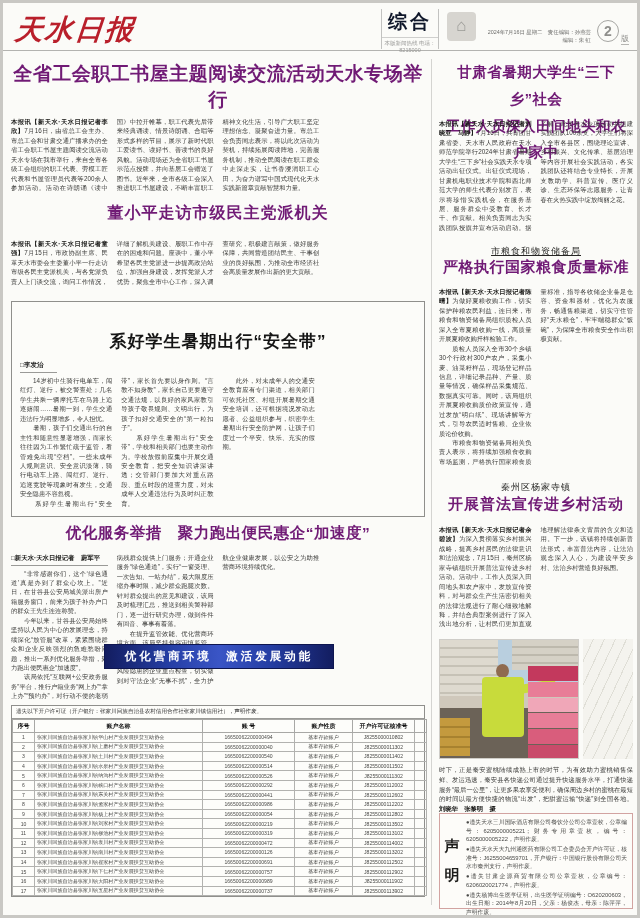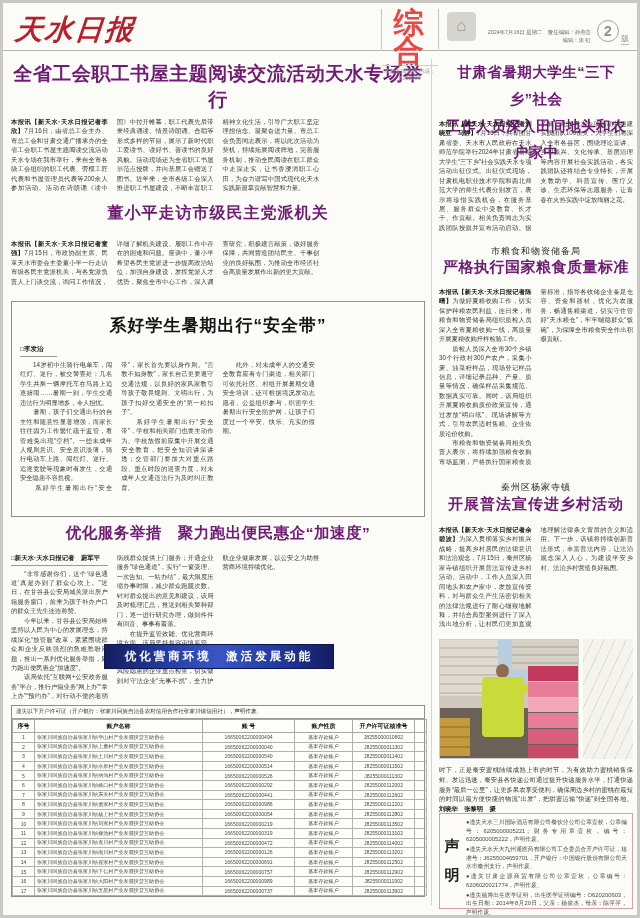--- a/index.html
+++ b/index.html
@@ -3,21 +3,21 @@
 <meta charset="utf-8">
 <style>
   * { margin:0; padding:0; box-sizing:border-box; }
   html,body { width:640px; height:918px; }
   body { background:#c9c8c4; font-family:"Liberation Sans", sans-serif; }
   .paper { position:absolute; left:3px; top:3px; width:634px; height:912px; background:#fbfbf8; overflow:hidden; }
 
   
   .mast-logo { position:absolute; left:12px; top:8px; font-family:"DejaVu Serif", serif; font-style:italic; font-weight:bold; font-size:28px; color:#b91f2b; transform:skew(-5deg); letter-spacing:2px; }
   .section-box { position:absolute; left:378px; top:6px; width:58px; height:40px; text-align:center; border-left:1px solid #c2c2c0; border-right:1px solid #c2c2c0; background:#fbfbf8; z-index:2; }
-  .section-name { font-size:30px; color:#ef4444; font-weight:bold; letter-spacing:3px; line-height:28px; }
+  .section-name { font-size:19px; color:#0f172a; font-weight:bold; letter-spacing:3px; line-height:28px;font-family:Liberation Mono, monospace; }
   .section-sub { font-size:5.5px; color:#9a9a98; border-top:1px solid #cfcfcd; padding-top:2px; }
   .mast-sq { position:absolute; left:444px; top:9px; width:29px; height:29px; background:#d7d5d0; border-radius:4px; color:#9a9a96; font-size:17px; text-align:center; line-height:28px; }
   .mast-meta { position:absolute; left:480px; top:26px; width:108px; font-size:5.4px; color:#6d6d6b; line-height:1.4; text-align:right; }
   .page-circ { position:absolute; left:594px; top:17px; width:22px; height:22px; border:1.5px solid #a6a6a3; border-radius:50%; color:#8f8f8c; font-size:14px; font-weight:bold; text-align:center; line-height:20px; }
   .page-ban { position:absolute; left:618px; top:30px; font-size:8px; color:#8f8f8c; border-bottom:1px solid #b5b5b2; }
   .mast-rule { position:absolute; left:0; top:47px; width:634px; height:1px; background:#b3b3b0; }
 
   
   .vdivider { position:absolute; left:428px; top:56px; width:1px; height:846px; background:#d4d4d1; }
   .leftcol { position:absolute; left:8px; top:50px; width:414px; }
@@ -28,21 +28,21 @@
   .bodytxt b { color:#191917; }
   .cols4 { column-count:4; }
   .cols2 { column-count:2; }
 
   
   .h-a1 { top:8px; font-size:19px; letter-spacing:0.5px; }
   .b-a1 { position:absolute; top:64px; height:80px; width:414px; }
   .h-a2 { top:150px; font-size:16px; letter-spacing:1px; }
   .b-a2 { position:absolute; top:186px; height:56px; width:414px; }
 
-  .safebox { position:absolute; top:248px; left:0; width:414px; height:216px; border:1px solid #8f8f8c; padding:6px 8px; background:#fcfcf9; }
+  .safebox { position:absolute; top:248px; left:0; width:414px; height:216px; border:1px solid #8f8f8c; padding:22px 8px; background:#fcfcf9; }
   .safebox .h { text-align:center; font-size:17px; font-weight:bold; color:#151515; margin-top:6px; letter-spacing:1px; }
   .safebox .by { font-size:6.5px; font-weight:bold; color:#222; border-bottom:1px solid #9a9a97; display:inline-block; padding:4px 14px 2px 0; margin:4px 0 3px 0; }
   .safebox .bt { height:138px; }
   .maiji { position:absolute; left:8px; bottom:8px; width:96px; height:56px; background:#fff; display:flex; align-items:center; gap:3px; }
   .maiji .txt { line-height:1.1; }
   .maiji .l1 { font-size:12px; font-weight:bold; color:#4a4a47; }
   .maiji .l1 .red { background:#c0392b; color:#fff; padding:0 1px; border-radius:2px; }
   .maiji .l2 { font-size:5.5px; color:#8a8a86; letter-spacing:0.5px; }
   .maiji .mtn { width:38px; height:36px; border-radius:2px; background:linear-gradient(#a9bcc9 0 28%, #8d7a5e 28% 70%, #63523c 70%); }
 
@@ -58,21 +58,21 @@
   table.dtab { width:100%; border-collapse:collapse; table-layout:fixed; }
   .dtab th { font-size:6px; font-weight:bold; color:#111; border:0.5px solid #a8a8a5; padding:1.5px 1px; }
   .dtab td { font-size:5.1px; color:#4a4a48; border:0.5px solid #b2b2af; padding:0.8px 2px; overflow:hidden; white-space:nowrap; }
   .dtab td.c, .dtab th.c { text-align:center; }
   .dtab col.w0{width:22px}.dtab col.w1{width:168px}.dtab col.w2{width:92px}.dtab col.w3{width:58px}.dtab col.w4{width:62px}.dtab col.w5{width:12px}
 
   
   .r-h1 { top:6px; font-size:14.5px; line-height:1.85; letter-spacing:0.5px; }
   .r-b1 { position:absolute; top:66px; height:118px; width:194px; }
   .kick { position:absolute; width:100%; text-align:center; font-size:9px; color:#262624; letter-spacing:1px; }
-  .k1 { top:192px; }
+  .k1 { top:192px;text-decoration:underline; }
   .r-h2 { top:205px; font-size:15px; letter-spacing:0.5px; }
   .r-b2 { position:absolute; top:234px; height:186px; width:194px; }
   .k2 { top:428px; }
   .r-h3 { top:442px; font-size:15px; letter-spacing:1px; }
   .r-b3 { position:absolute; top:472px; height:108px; width:194px; }
 
   .photo-wrap { position:absolute; top:586px; left:0; width:194px; height:120px; }
   .photo { position:absolute; left:0; top:0; width:140px; height:120px; overflow:hidden; background:linear-gradient(#b9cfdf 0 40%, #cfc8bb 40% 58%, #6b6257 58%); border:1px solid #cfcdc8; }
   .photo .bld1 { position:absolute; left:0; top:0; width:58px; height:56px; background:repeating-linear-gradient(#dedacf 0 7px, #c6c2b6 7px 9px); }
   .photo .bld2 { position:absolute; right:0; top:0; width:66px; height:30px; background:repeating-linear-gradient(#d5d1c6 0 6px, #bdb9ad 6px 8px); }

